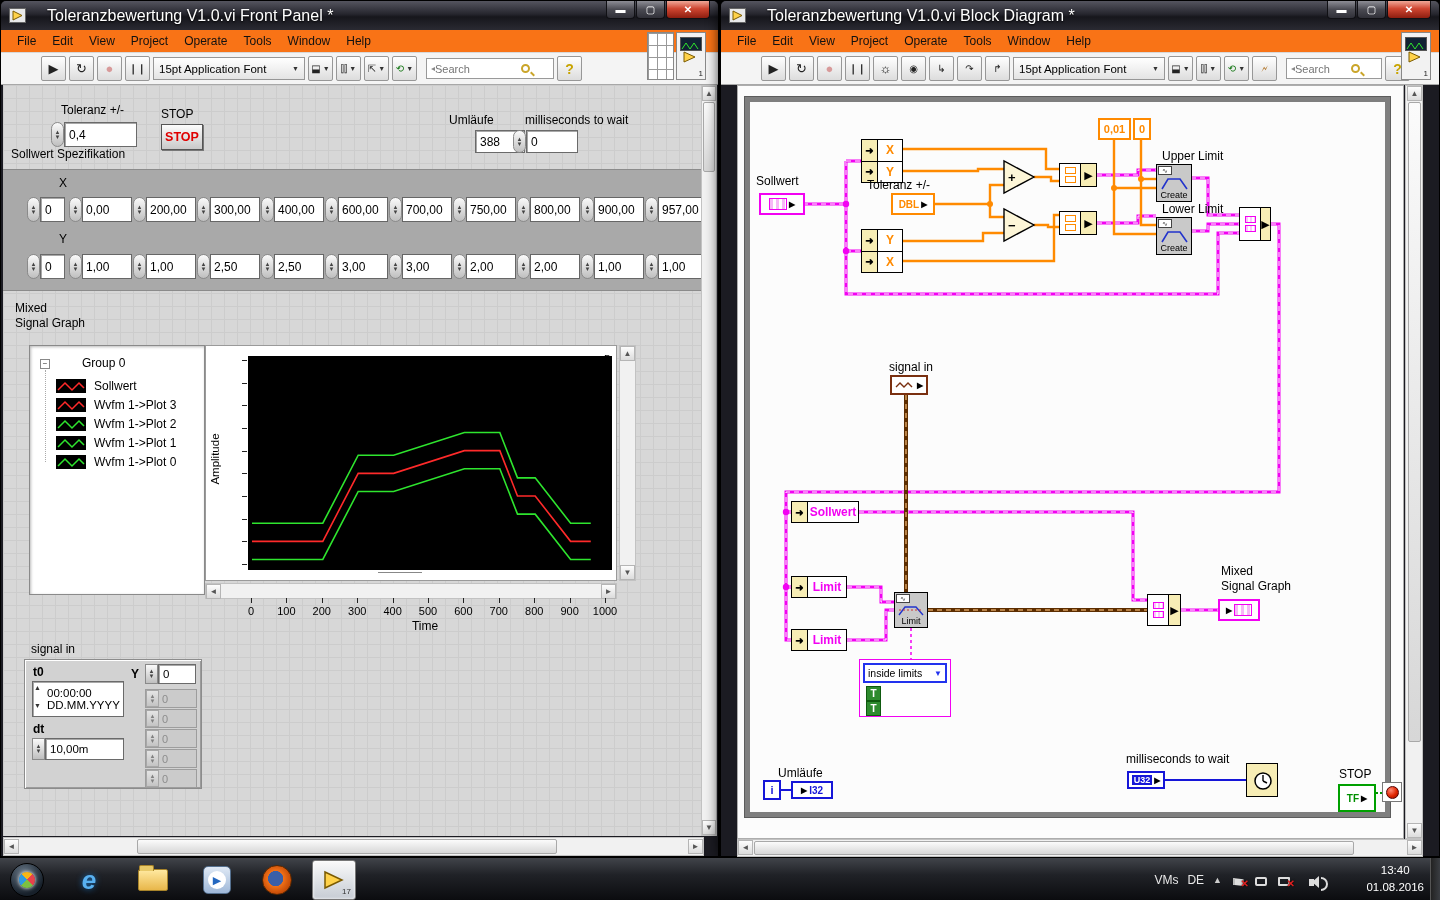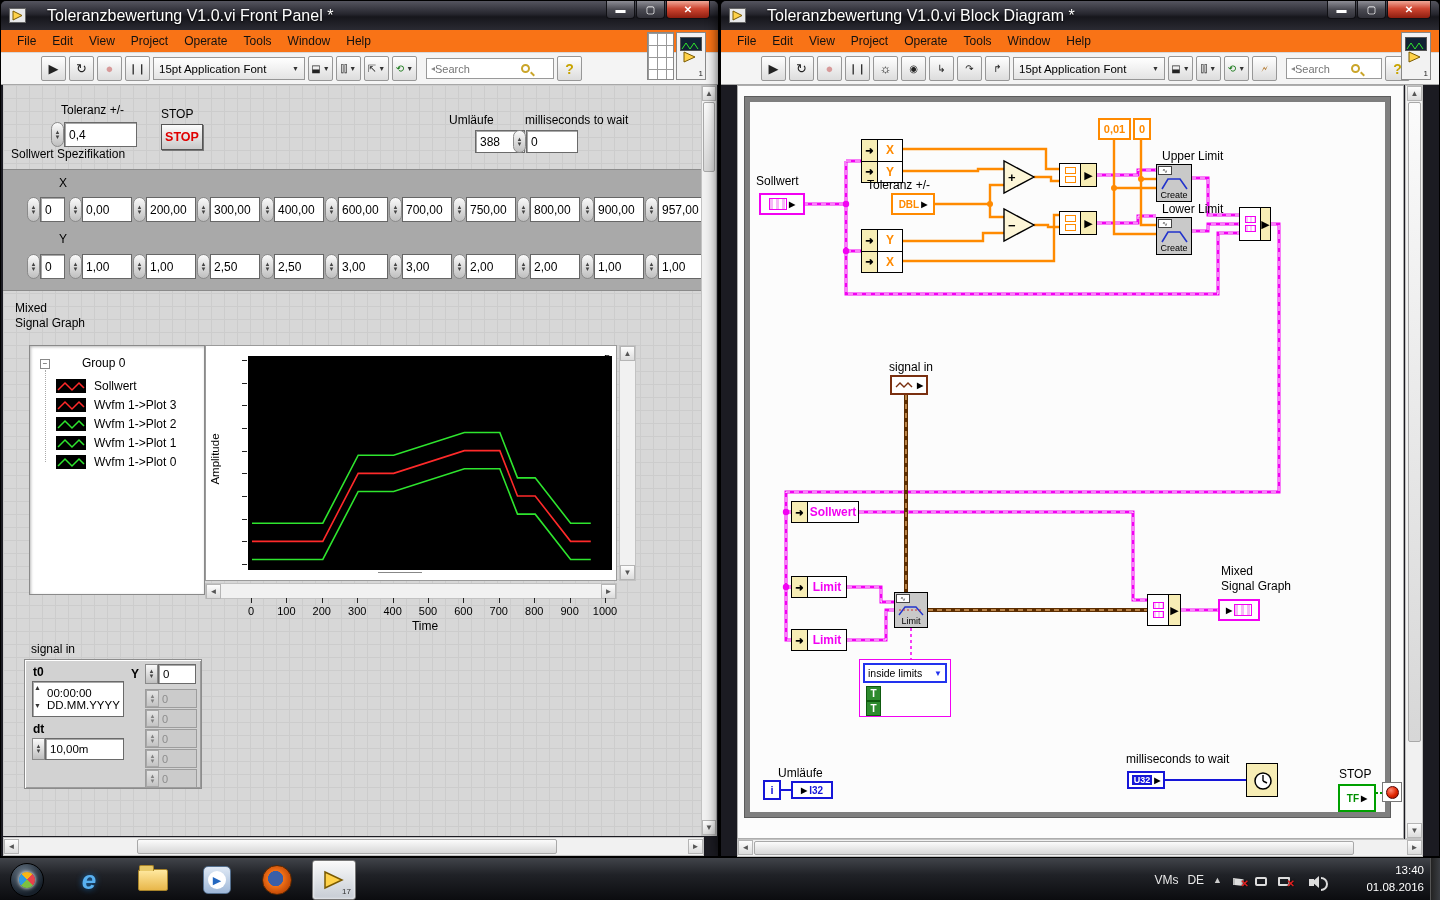--- a/index.html
+++ b/index.html
@@ -111,21 +111,21 @@
 .lv-task{position:absolute;left:312px;top:2px;width:44px;height:40px;background:linear-gradient(#fafafa,#c6ccd4);border:1px solid #777;border-radius:3px;display:flex;align-items:center;justify-content:center;box-shadow:0 0 3px #fff inset}
 .lv-sub{position:absolute;right:4px;bottom:3px;font-size:8px;color:#333}
 #tray{position:absolute;right:118px;top:0;height:43px;display:flex;align-items:center;gap:9px;color:#e8e8e8;font-size:12px}
 .trayico{width:14px;height:13px;position:relative;display:flex;align-items:flex-end;justify-content:center}
 .redx{position:absolute;right:-4px;bottom:-3px;color:#e02020;font-size:10px;font-weight:bold;text-shadow:0 0 2px #000}
 .mon{width:12px;height:9px;border:2px solid #ddd;border-radius:1px}
 .flagpole{width:11px;height:8px;background:#ddd;border-left:2px solid #bbb;clip-path:polygon(0 0,100% 15%,100% 100%,0 85%)}
 .spk{width:5px;height:7px;background:#ddd;position:relative}
 .spk::before{content:"";position:absolute;left:3px;top:-3px;border:6px solid transparent;border-right:7px solid #ddd;border-left:none}
 .spk::after{content:"";position:absolute;left:12px;top:-2px;width:5px;height:10px;border:2px solid #ddd;border-left:none;border-radius:0 7px 7px 0}
-#clock{position:absolute;right:16px;top:4px;text-align:right;color:#fff;font-size:11.5px;line-height:17px}
+#clock{position:absolute;right:16px;top:4px;text-align:center;color:#fff;font-size:11.5px;line-height:17px}
 #showdesk{position:absolute;right:0;top:0;width:10px;height:43px;background:linear-gradient(90deg,#222,#3a3d42);border-left:1px solid #555}
 </style>
 </head>
 <body>
 
 <div class="win" id="win-left">
   <div class="titlebar">
     <span class="title-ic">
         <svg width="12" height="11">
           <polygon points="1,1 10,5.5 1,10" fill="#ffd24a" stroke="#7a5a00"></polygon>

